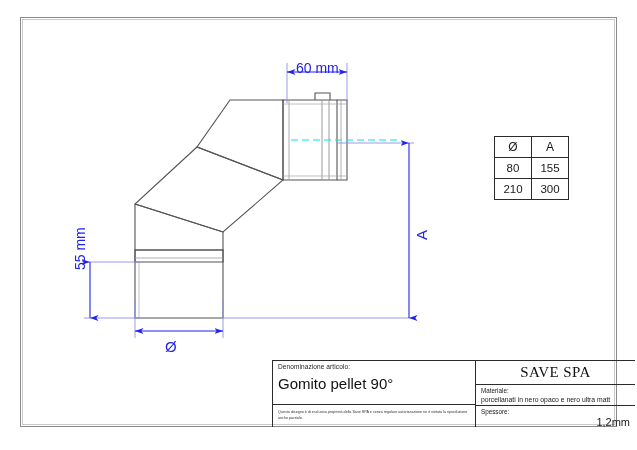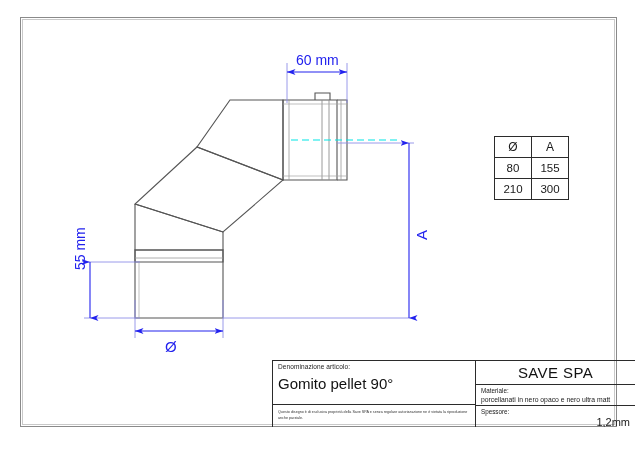--- a/index.html
+++ b/index.html
@@ -119,20 +119,21 @@
     line-height: 1.5;
     color: #333333;
     padding-top: 5px;
   }
   #tb-company {
     height: 24px;
     border-bottom: 1px solid #2b2b2b;
     display: flex;
     align-items: center;
     justify-content: center;
+    font-family: Liberation Serif, serif;
   }
   #tb-company-name {
     font-size: 15px;
     letter-spacing: 0.4px;
     color: #111111;
   }
   #tb-material {
     height: 22px;
     border-bottom: 1px solid #2b2b2b;
   }
@@ -156,21 +157,21 @@
     text-align: right;
   }
 
   
   .dim-text {
     position: absolute;
     color: #2222ee;
     font-size: 13px;
     white-space: nowrap;
   }
-  #dim-60-label { left: 296px; top: 52px; font-size: 14px; }
+  #dim-60-label { left: 296px; top: 60px; font-size: 14px; }
   #dim-55-label {
     left: 72px; top: 270px;
     transform: rotate(-90deg);
     transform-origin: left top;
     font-size: 14px;
   }
   #dim-diameter-label { left: 165px; top: 338px; font-size: 15px; }
   #dim-a-label {
     left: 413px; top: 240px;
     transform: rotate(-90deg);

